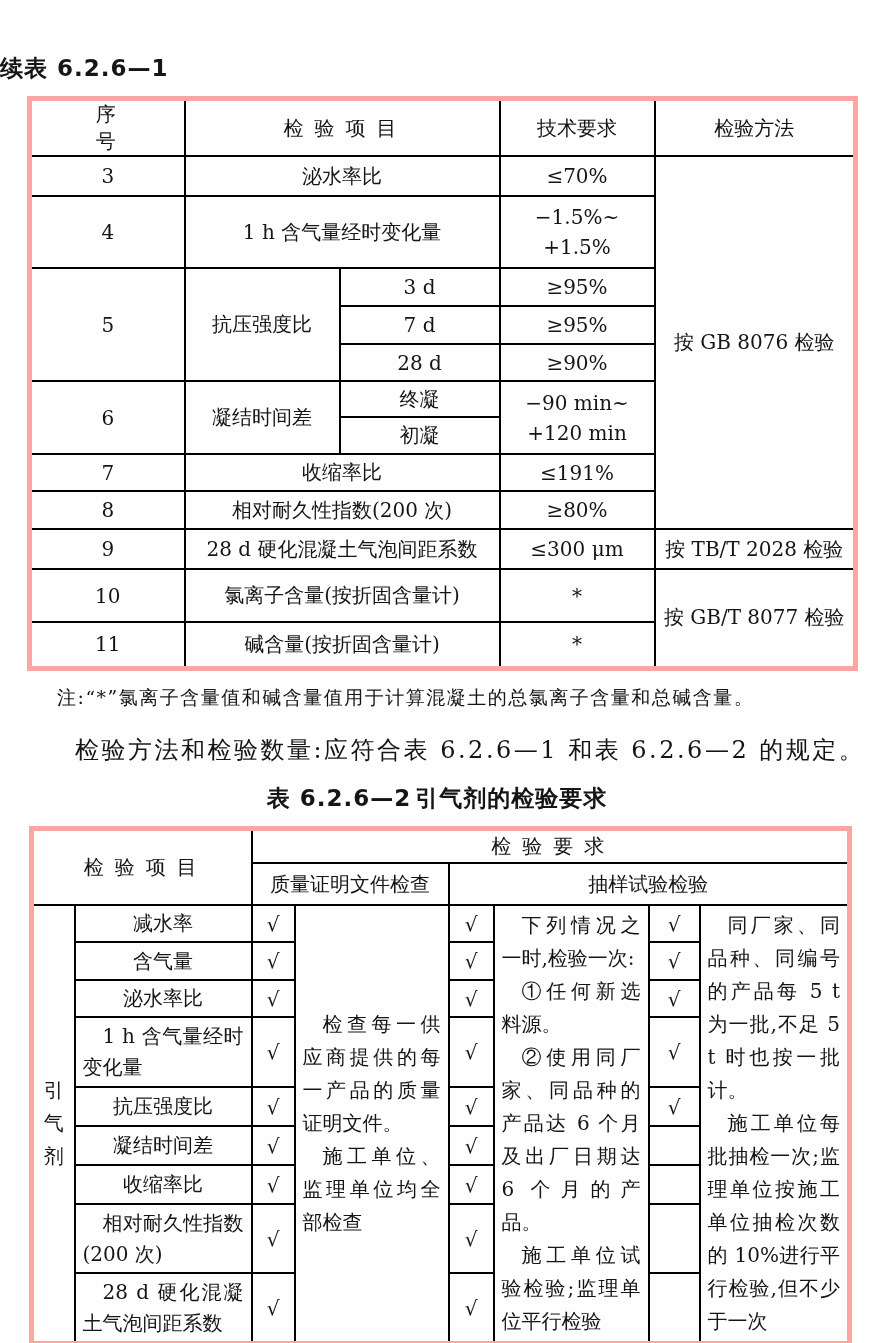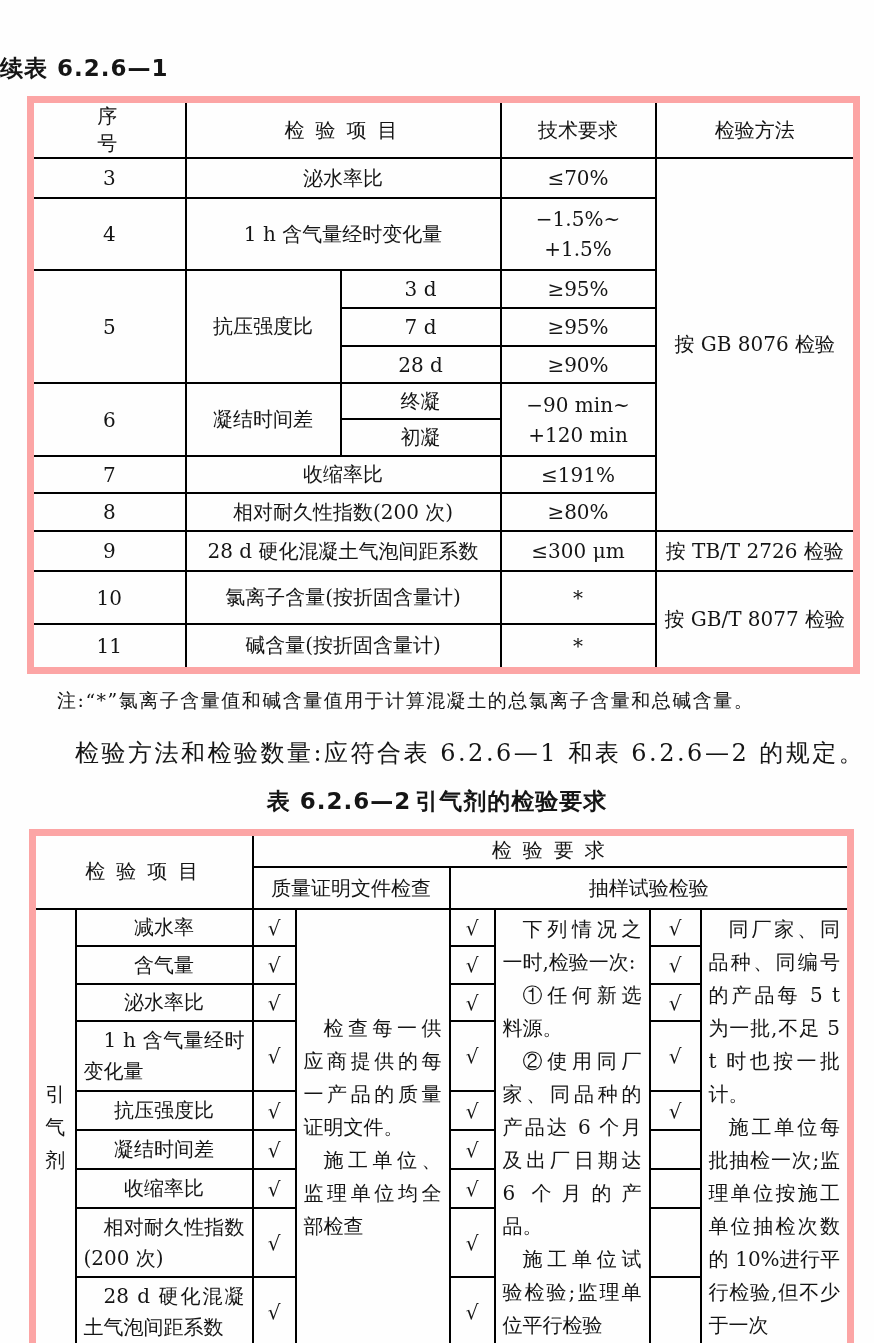--- a/index.html
+++ b/index.html
@@ -48,21 +48,21 @@
     margin: 28px 0 0 53px;
     font-size: 22px;
     word-spacing: 14px;
     letter-spacing: 2px;
   }
 
   
   table {
     border-collapse: collapse;
     table-layout: fixed;
-    border: 7px solid #fca5a5;
+    border: 5px solid #fca5a5;
   }
   td {
     border: 2px solid #000;
     text-align: center;
     vertical-align: middle;
     font-size: 20px;
     padding: 0 4px;
     overflow: hidden;
   }
 
@@ -171,21 +171,21 @@
       </tr>
       <tr style="height:38px">
         <td>8</td>
         <td colspan="2">相对耐久性指数(200 次)</td>
         <td>≥80%</td>
       </tr>
       <tr style="height:40px">
         <td>9</td>
         <td colspan="2">28 d 硬化混凝土气泡间距系数</td>
         <td>≤300 μm</td>
-        <td>按 TB/T 2726 检验</td>
+        <td>按 TB/T 2028 检验</td>
       </tr>
       <tr style="height:53px">
         <td>10</td>
         <td colspan="2">氯离子含量(按折固含量计)</td>
         <td>*</td>
         <td rowspan="2">按 GB/T 8077 检验</td>
       </tr>
       <tr style="height:46px">
         <td>11</td>
         <td colspan="2">碱含量(按折固含量计)</td>

